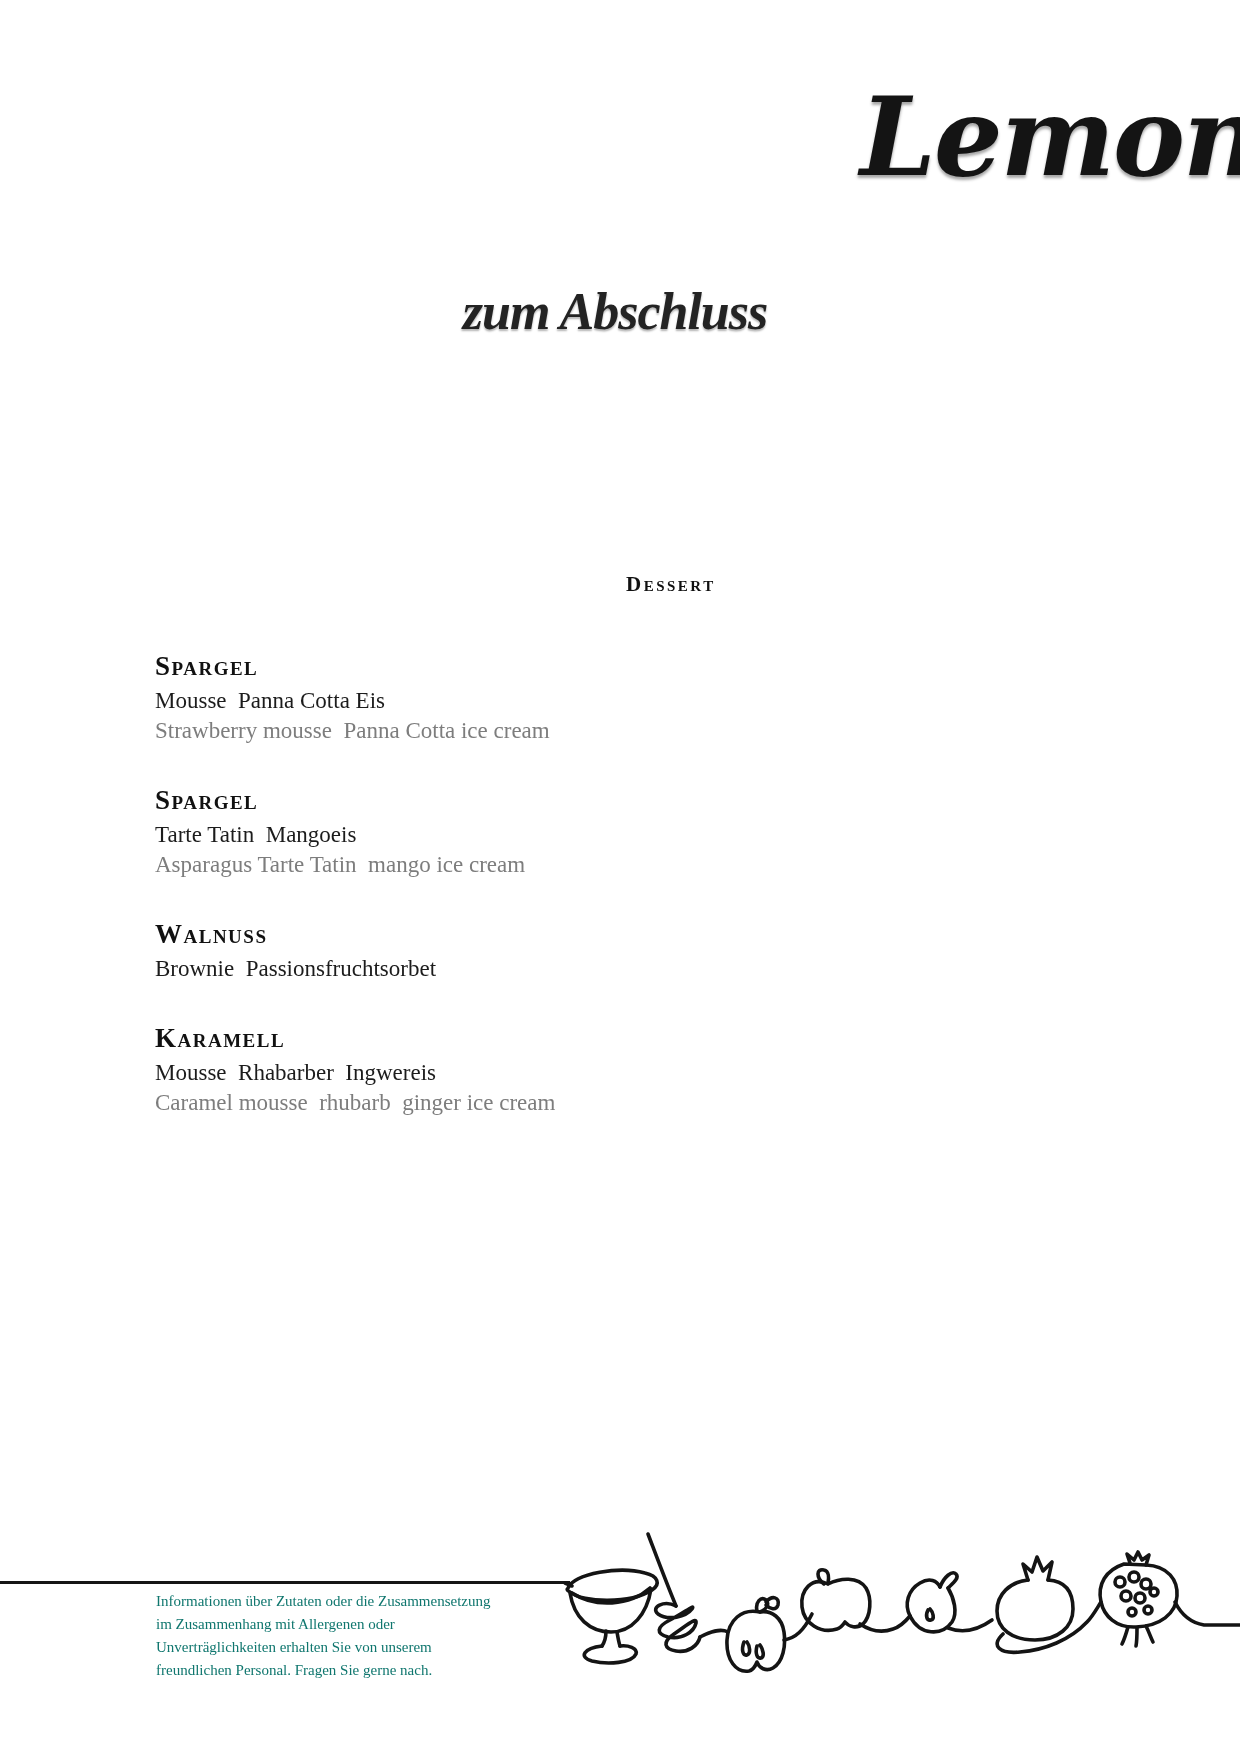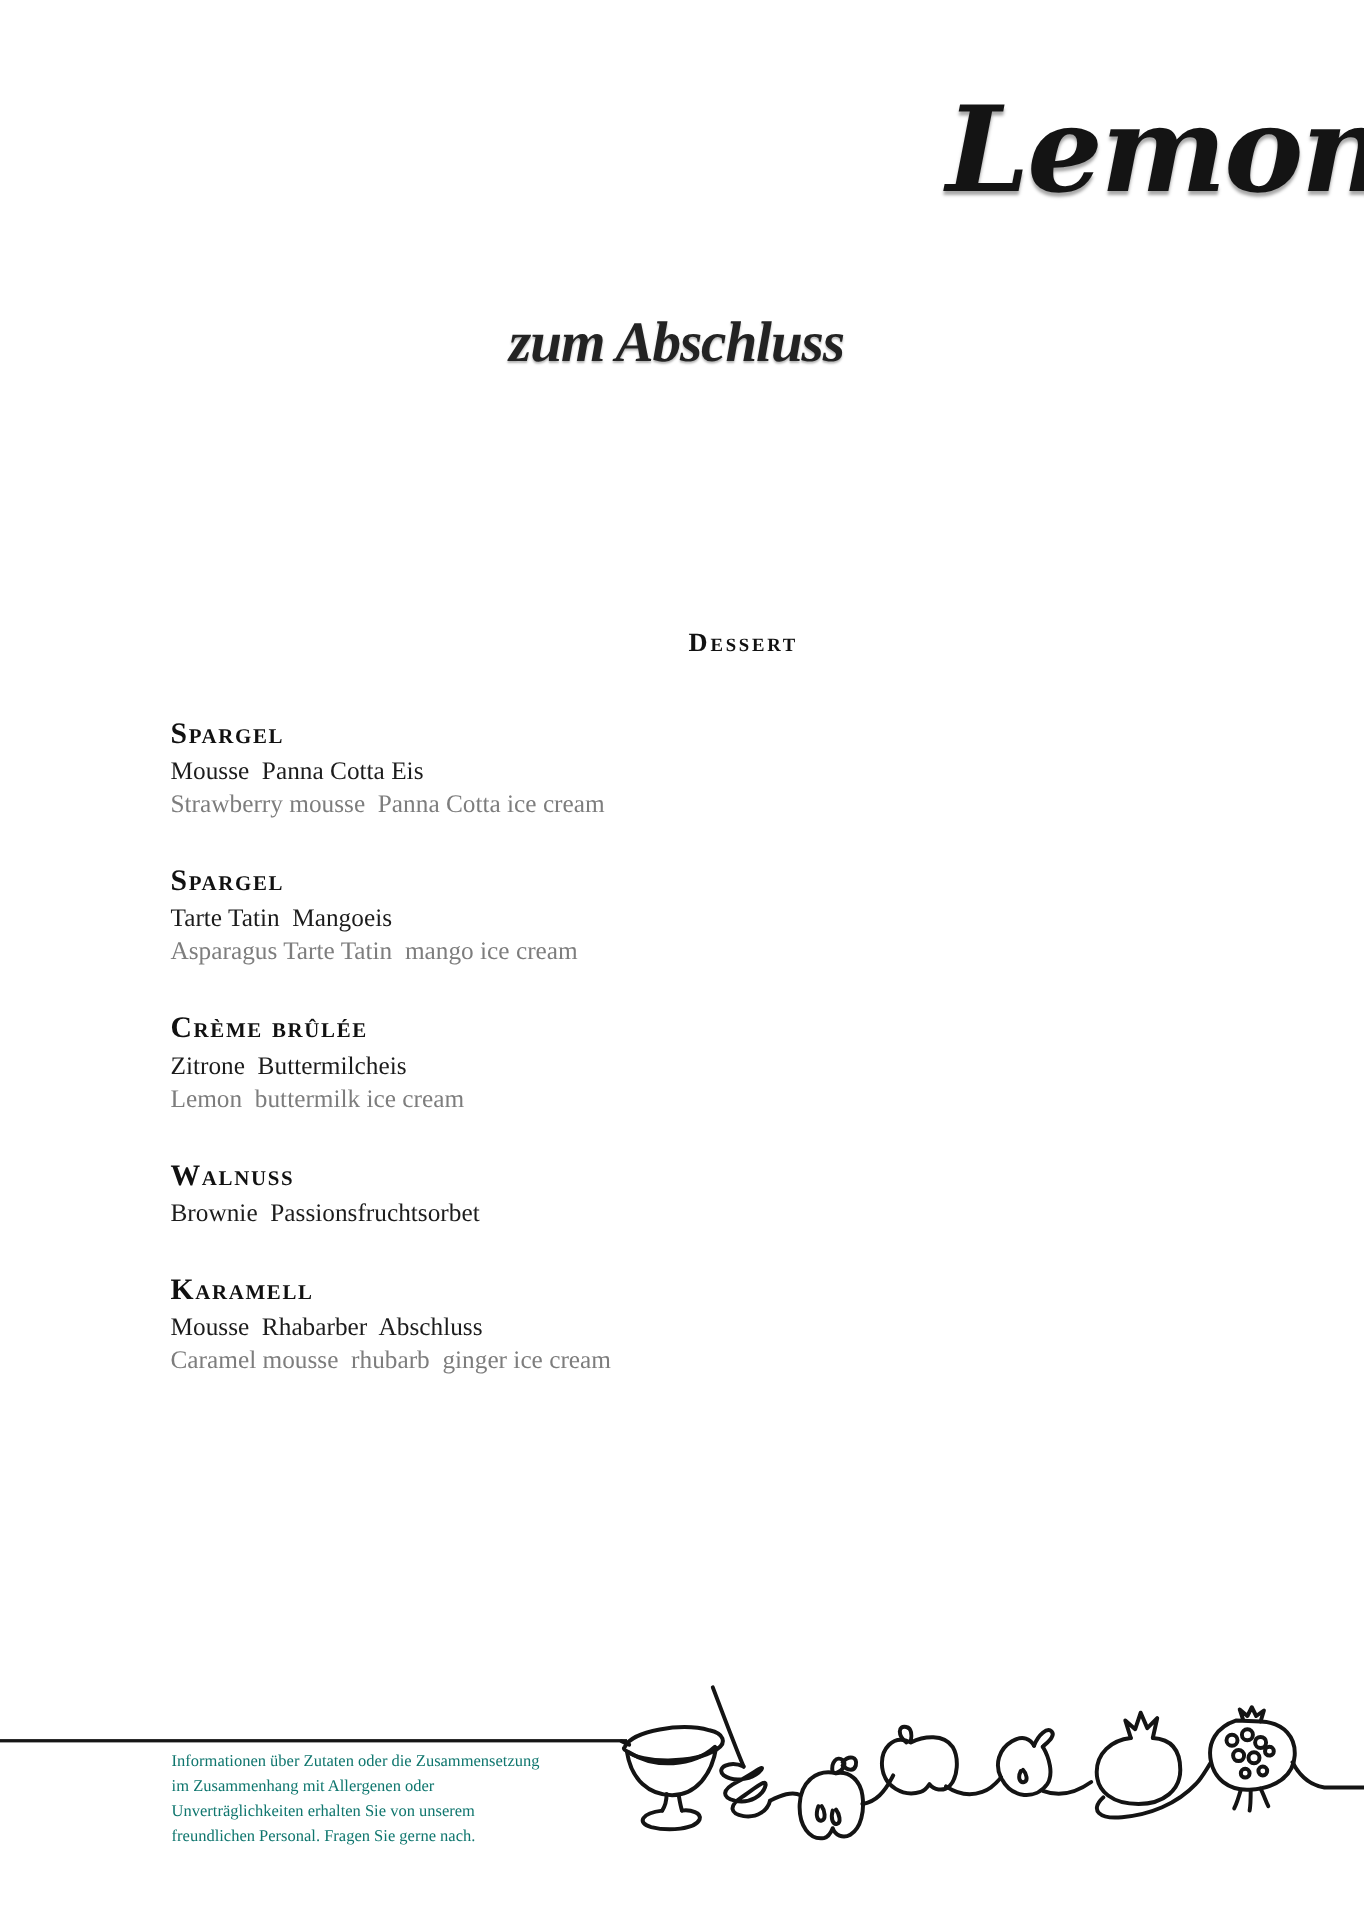--- a/index.html
+++ b/index.html
@@ -31,21 +31,21 @@
     font-style:italic; font-weight:bold;
     font-size:52px; line-height:1.15;
     color:#232323;
     text-shadow:0 2px 2px rgba(0,0,0,0.3);
     letter-spacing:-1px;
     white-space:nowrap;
   }
   
   .section-heading{
     position:absolute; left:626px; top:572px;
-    font-size:24px; font-weight:bold;
+    font-size:21px; font-weight:bold;
     font-variant:small-caps;
     letter-spacing:2.5px;
     color:#111111;
   }
   
   .menu{
     position:absolute; left:155px; top:650px; width:700px;
   }
   .menu-item{ margin-bottom:38px; }
   .item-name{
@@ -105,34 +105,29 @@
       <div class="item-de">Mousse  Panna Cotta Eis</div>
       <div class="item-en">Strawberry mousse  Panna Cotta ice cream</div>
     </div>
 
     <div class="menu-item">
       <div class="item-name">Spargel</div>
       <div class="item-de">Tarte Tatin  Mangoeis</div>
       <div class="item-en">Asparagus Tarte Tatin  mango ice cream</div>
     </div>
 
-    <div class="menu-item">
-      <div class="item-name">Crème brûlée</div>
-      <div class="item-de">Zitrone  Buttermilcheis</div>
-      <div class="item-en">Lemon  buttermilk ice cream</div>
-    </div>
 
     <div class="menu-item">
       <div class="item-name">Walnuss</div>
       <div class="item-de">Brownie  Passionsfruchtsorbet</div>
     </div>
 
     <div class="menu-item">
       <div class="item-name">Karamell</div>
-      <div class="item-de">Mousse  Rhabarber  Abschluss</div>
+      <div class="item-de">Mousse  Rhabarber  Ingwereis</div>
       <div class="item-en">Caramel mousse  rhubarb  ginger ice cream</div>
     </div>
 
   </div>
 
   <div class="footer-rule"></div>
 
   <div class="footer-note">Informationen über Zutaten oder die Zusammensetzung im Zusammenhang mit Allergenen oder Unverträglichkeiten erhalten Sie von unserem freundlichen Personal. Fragen Sie gerne nach.</div>
 
   <svg class="illustration" viewBox="0 0 760 244" xmlns="http://www.w3.org/2000/svg">

